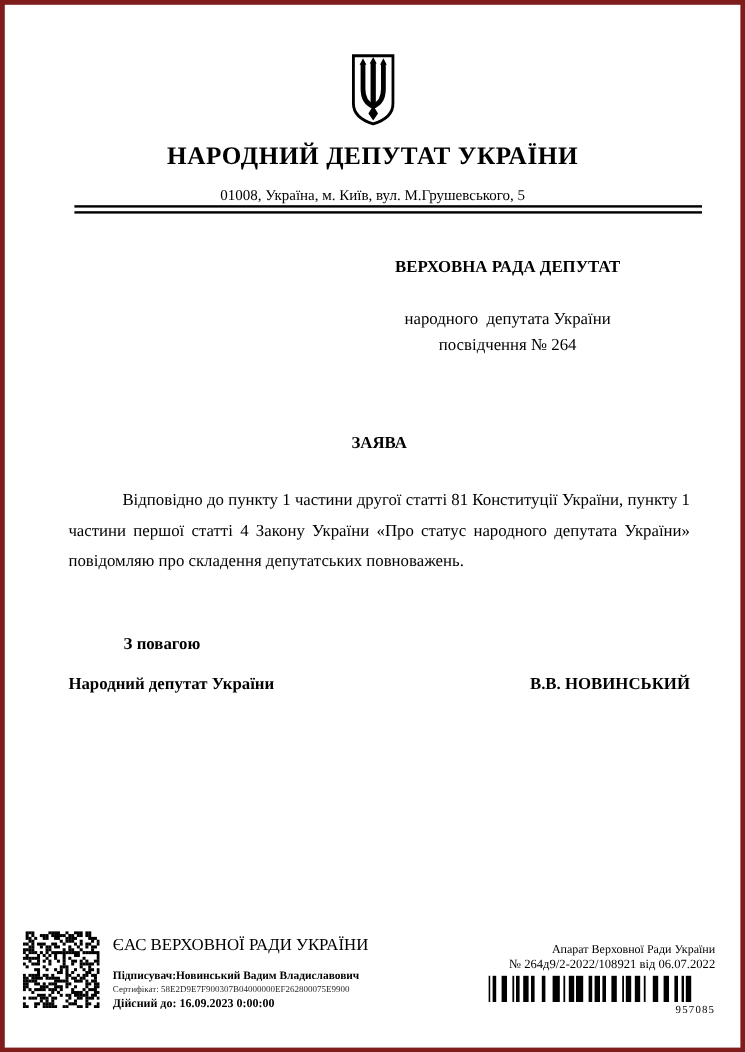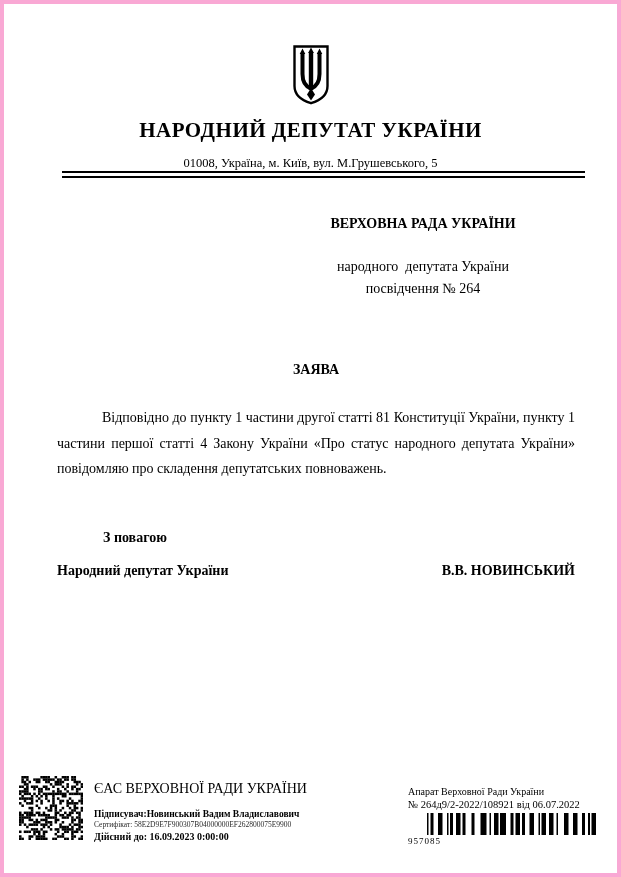--- a/index.html
+++ b/index.html
@@ -1,21 +1,21 @@
 <!DOCTYPE html>
 <html><head>
 <meta charset="utf-8">
 <style>
   html,body{margin:0;padding:0;background:#888;}
   .page{
     position:relative;
     width:621px;height:877px;
     box-sizing:border-box;
     background:#fff;
-    border:4px solid #f9a8d4;
+    border:4px solid #7f1d1d;
     font-family:"Liberation Serif", serif;
     color:#000;
     overflow:hidden;
   }
   .abs{position:absolute;}
   .emblem{left:289px;top:41px;width:36px;height:60px;}
   .doc-title{left:0;right:0;top:114px;text-align:center;font-weight:bold;font-size:21px;letter-spacing:.5px;}
   .doc-address{left:0;right:0;top:152px;text-align:center;font-size:12.5px;}
   .rule{left:58px;right:32px;top:167px;height:3px;border-top:2px solid #000;border-bottom:2px solid #000;}
   .recipient{left:283px;top:212px;width:272px;text-align:center;font-size:14px;}
@@ -24,21 +24,21 @@
   .zayava{left:53px;top:358px;width:518px;text-align:center;font-weight:bold;font-size:14px;}
   .para{left:53px;top:401px;width:518px;font-size:14px;line-height:25.5px;text-align:justify;text-indent:45px;}
   .salutation{left:99px;top:526px;font-weight:bold;font-size:14px;}
   .sig-row{left:53px;right:42px;top:559px;display:flex;justify-content:space-between;font-weight:bold;font-size:14px;}
   .qr{left:15px;top:772px;width:64px;height:64px;line-height:0;}
   .stamp{left:90px;top:777px;width:270px;}
   .stamp .s1{font-size:14px;margin-bottom:12px;}
   .stamp .s2{font-size:9.5px;font-weight:bold;margin-bottom:1px;}
   .stamp .s3{font-size:7.5px;color:#2b2b2b;margin-bottom:2px;}
   .stamp .s4{font-size:10px;font-weight:bold;}
-  .reg{left:404px;top:782px;width:208px;text-align:left;}
+  .reg{left:384px;top:782px;width:208px;text-align:right;}
   .reg .office{font-size:10px;line-height:12px;margin-bottom:1px;}
   .reg .number{font-size:10.5px;line-height:12px;margin-bottom:2px;}
   .reg .barcode{width:170px;height:22px;margin:0 auto;line-height:0;}
   .reg .code{font-size:9px;letter-spacing:1px;margin-top:1px;}
 </style>
 </head>
 <body>
 
 <div class="page">
 
@@ -52,21 +52,21 @@
       </g>
       <path d="M18,43 L22,49.5 L18,55.5 L14,49.5 Z" fill="#000"></path>
       <path d="M9.5,3.5 L12.3,9 H6.7 Z M18,2.5 L20.9,8 H15.1 Z M26.5,3.5 L29.3,9 H23.7 Z" fill="#000"></path>
     </svg>
   </div>
   <div class="abs doc-title">НАРОДНИЙ ДЕПУТАТ УКРАЇНИ</div>
   <div class="abs doc-address">01008, Україна, м. Київ, вул. М.Грушевського, 5</div>
   <div class="abs rule"></div>
 
   <div class="abs recipient">
-    <div class="r-title">ВЕРХОВНА РАДА УКРАЇНИ</div>
+    <div class="r-title">ВЕРХОВНА РАДА ДЕПУТАТ</div>
     <div class="r-line">народного  депутата України</div>
     <div class="r-line">посвідчення № 264</div>
   </div>
 
   <div class="abs zayava">ЗАЯВА</div>
   <div class="abs para">Відповідно до пункту 1 частини другої статті 81 Конституції України, пункту 1 частини першої статті 4 Закону України «Про статус народного депутата України» повідомляю про складення депутатських повноважень.</div>
 
   <div class="abs salutation">З повагою</div>
   <div class="abs sig-row">
     <span>Народний депутат України</span>

